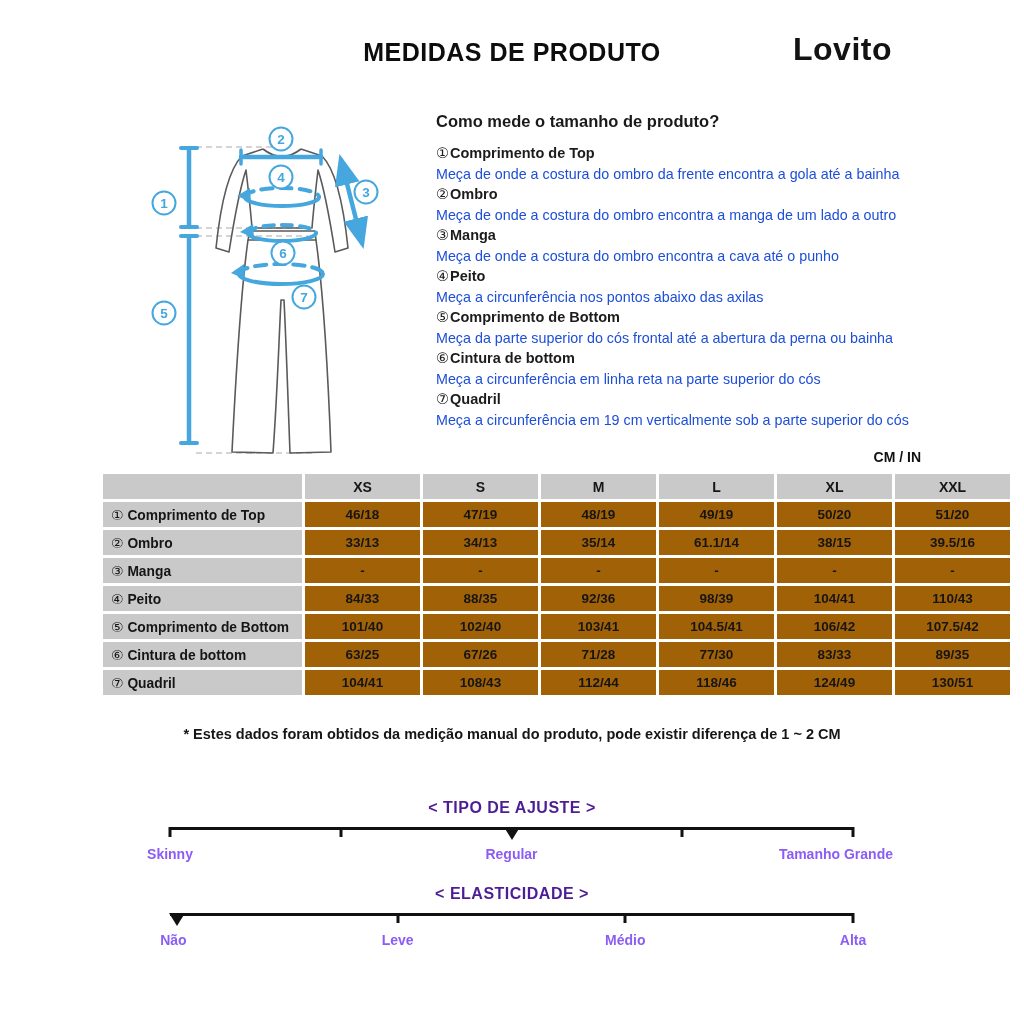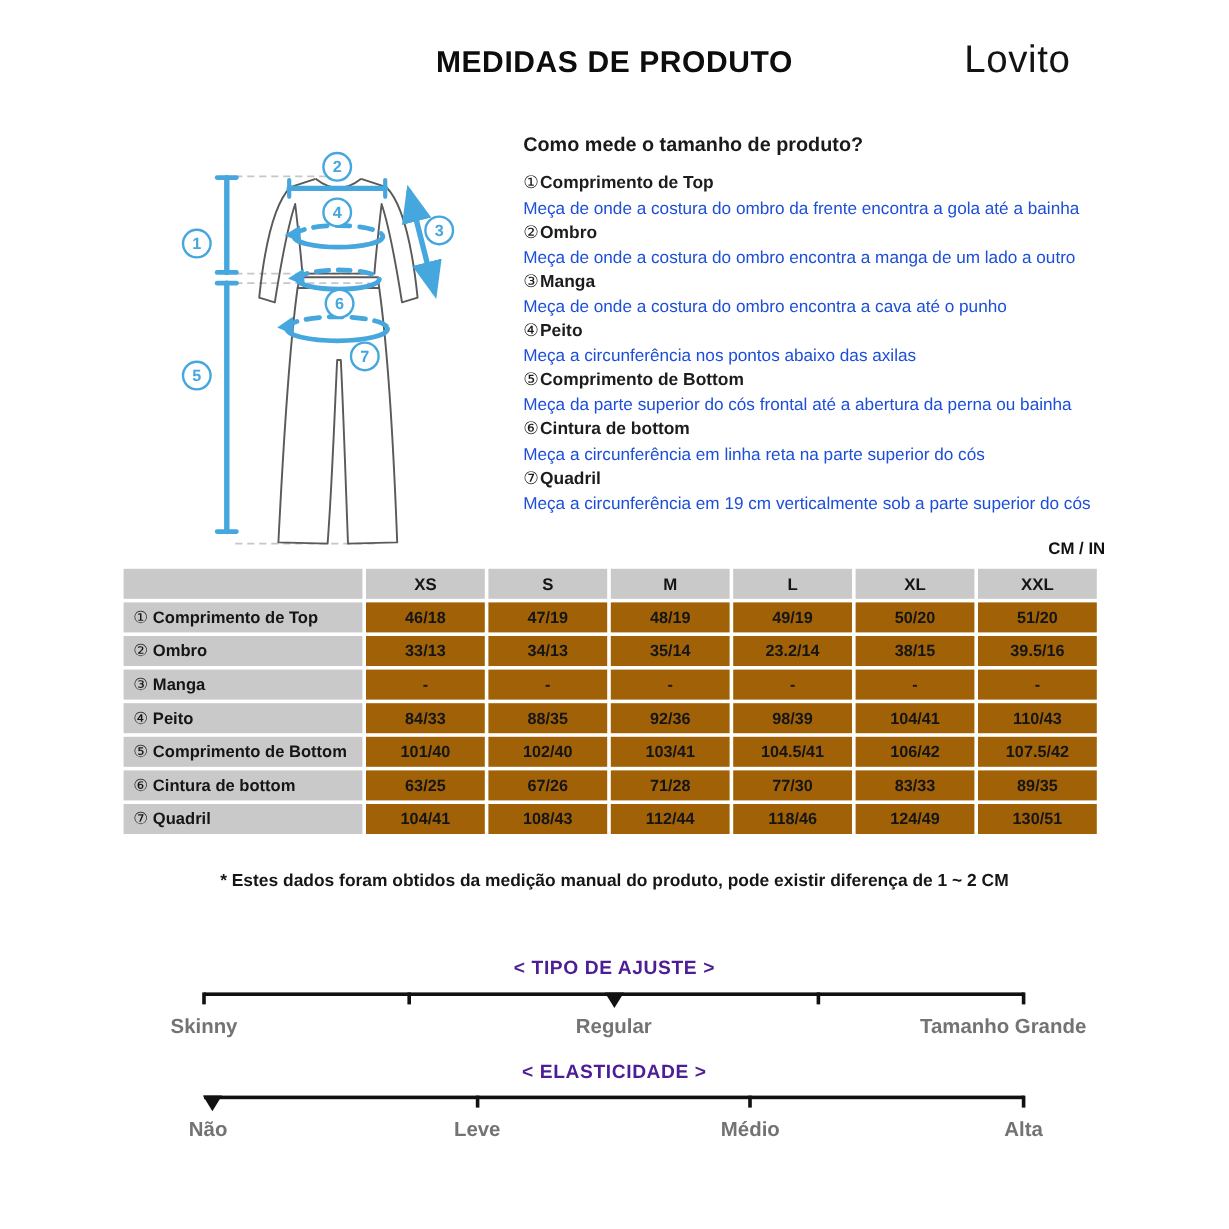--- a/index.html
+++ b/index.html
@@ -15,21 +15,21 @@
 
   
   .page-title {
     top: 38px; left: 0; right: 0;
     text-align: center;
     font-size: 25px; font-weight: 800; letter-spacing: 0.5px;
     color: #0d0d0d;
   }
   .brand-logo {
     top: 31px; right: 132px;
-    font-size: 32px; font-weight: 400; letter-spacing: 0.5px;
+    font-size: 32px; font-weight: 700; letter-spacing: 0.5px;
     color: #131313;
   }
 
   
   .instructions { left: 436px; top: 112px; width: 500px; }
   .instructions h2 {
     font-size: 16.5px; font-weight: 700; color: #1a1a1a;
     margin-bottom: 12px;
   }
   .instr-label { font-size: 14.5px; font-weight: 700; color: #1c1c1c; line-height: 20.5px; }
@@ -42,21 +42,21 @@
   
   .units-label { top: 449px; right: 103px; font-size: 14px; font-weight: 700; }
   table.size-table {
     position: absolute; left: 100px; top: 471px;
     border-collapse: separate; border-spacing: 3px;
   }
   .size-table th, .size-table td {
     height: 25px; vertical-align: middle; text-align: center;
     font-weight: 700; font-size: 13.5px; color: #151515;
   }
-  .size-table th.size-col { width: 99px; background: #c9c9c9; font-size: 14px; }
+  .size-table th.size-col { width: 115px; background: #c9c9c9; font-size: 14px; }
   .size-table th.corner   { width: 199px; background: #c9c9c9; }
   .size-table td.lbl {
     width: 199px; background: #c9c9c9; text-align: left; padding-left: 8px;
     font-size: 13.8px; white-space: nowrap;
   }
   .size-table td.lbl .num { margin-right: 4px; font-weight: 400; }
   .size-table td.val { background: #a16207; }
 
   
   .footnote {
@@ -77,21 +77,21 @@
     background: #111; transform: translateX(-50%);
   }
   .scale-line .marker {
     position: absolute; top: 0; width: 0; height: 0;
     border-left: 8px solid transparent; border-right: 8px solid transparent;
     border-top: 13px solid #111; transform: translateX(-50%);
   }
   .scale-labels { left: 170px; width: 683px; height: 18px; }
   .scale-labels span {
     position: absolute; transform: translateX(-50%);
-    font-size: 17px; font-weight: 700; white-space: nowrap; color: #737373;
+    font-size: 14px; font-weight: 700; white-space: nowrap; color: #8b5cf6;
   }
 </style>
 </head>
 <body>
 
 <div class="abs page-title">MEDIDAS DE PRODUTO</div>
 <div class="abs brand-logo">Lovito</div>
 
 <svg class="abs diagram" width="300" height="348" viewBox="140 118 300 348">
   <defs>
@@ -222,21 +222,21 @@
       <td class="val">48/19</td>
       <td class="val">49/19</td>
       <td class="val">50/20</td>
       <td class="val">51/20</td>
     </tr>
     <tr>
       <td class="lbl"><span class="num">②</span><span>Ombro</span></td>
       <td class="val">33/13</td>
       <td class="val">34/13</td>
       <td class="val">35/14</td>
-      <td class="val">23.2/14</td>
+      <td class="val">61.1/14</td>
       <td class="val">38/15</td>
       <td class="val">39.5/16</td>
     </tr>
     <tr>
       <td class="lbl"><span class="num">③</span><span>Manga</span></td>
       <td class="val">-</td>
       <td class="val">-</td>
       <td class="val">-</td>
       <td class="val">-</td>
       <td class="val">-</td>

